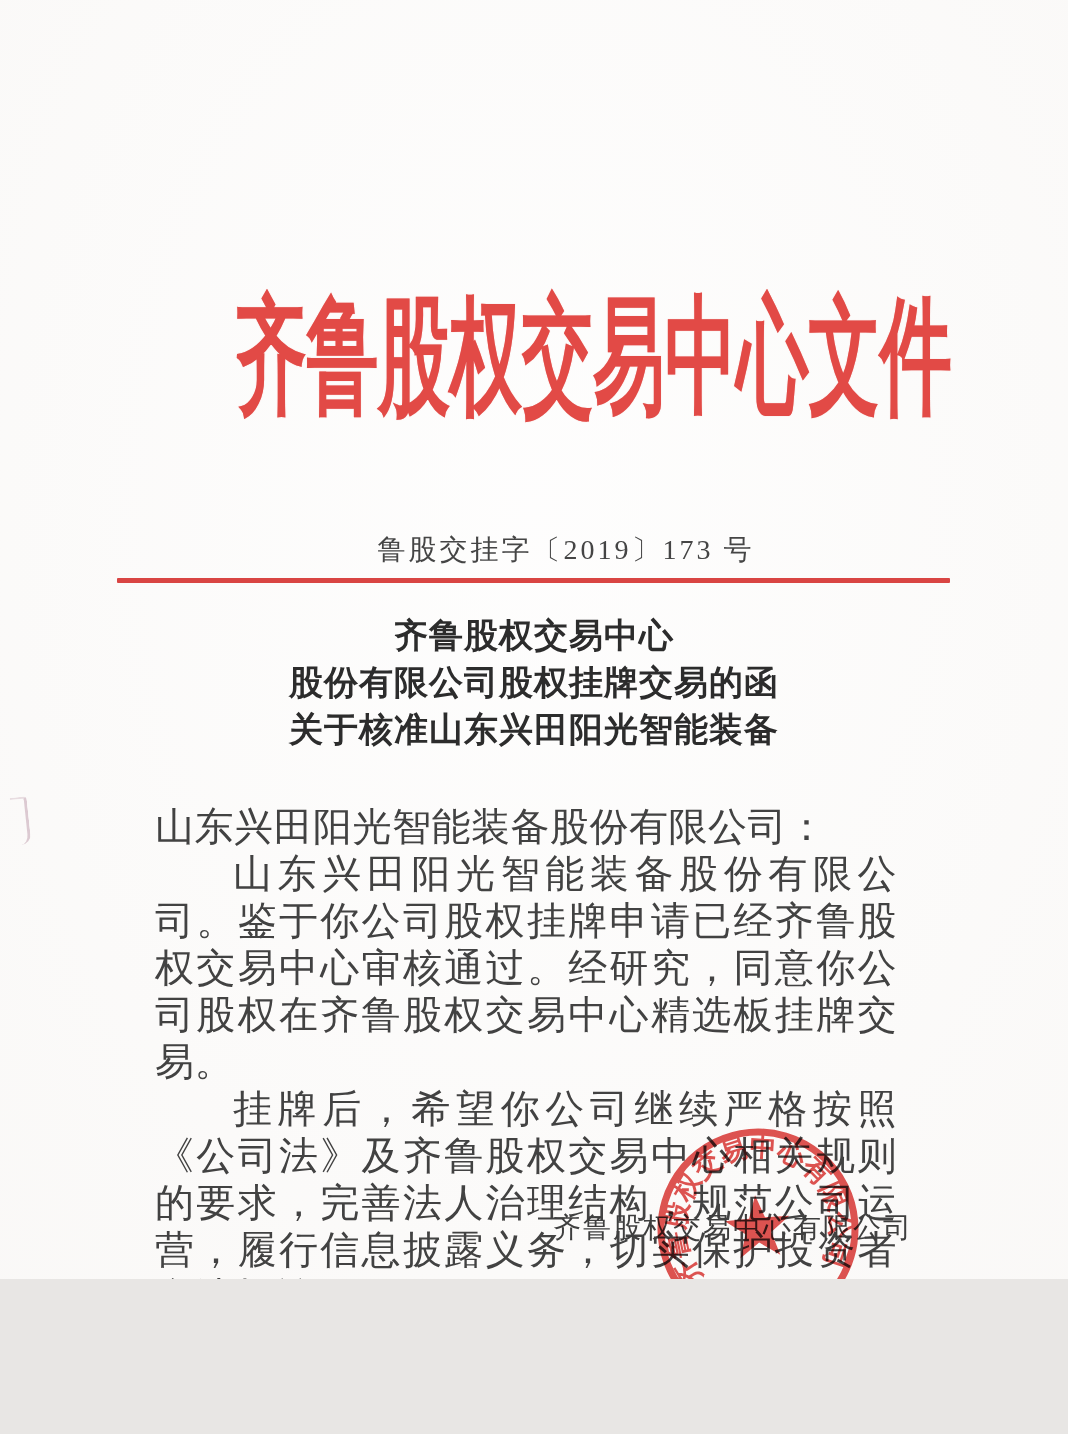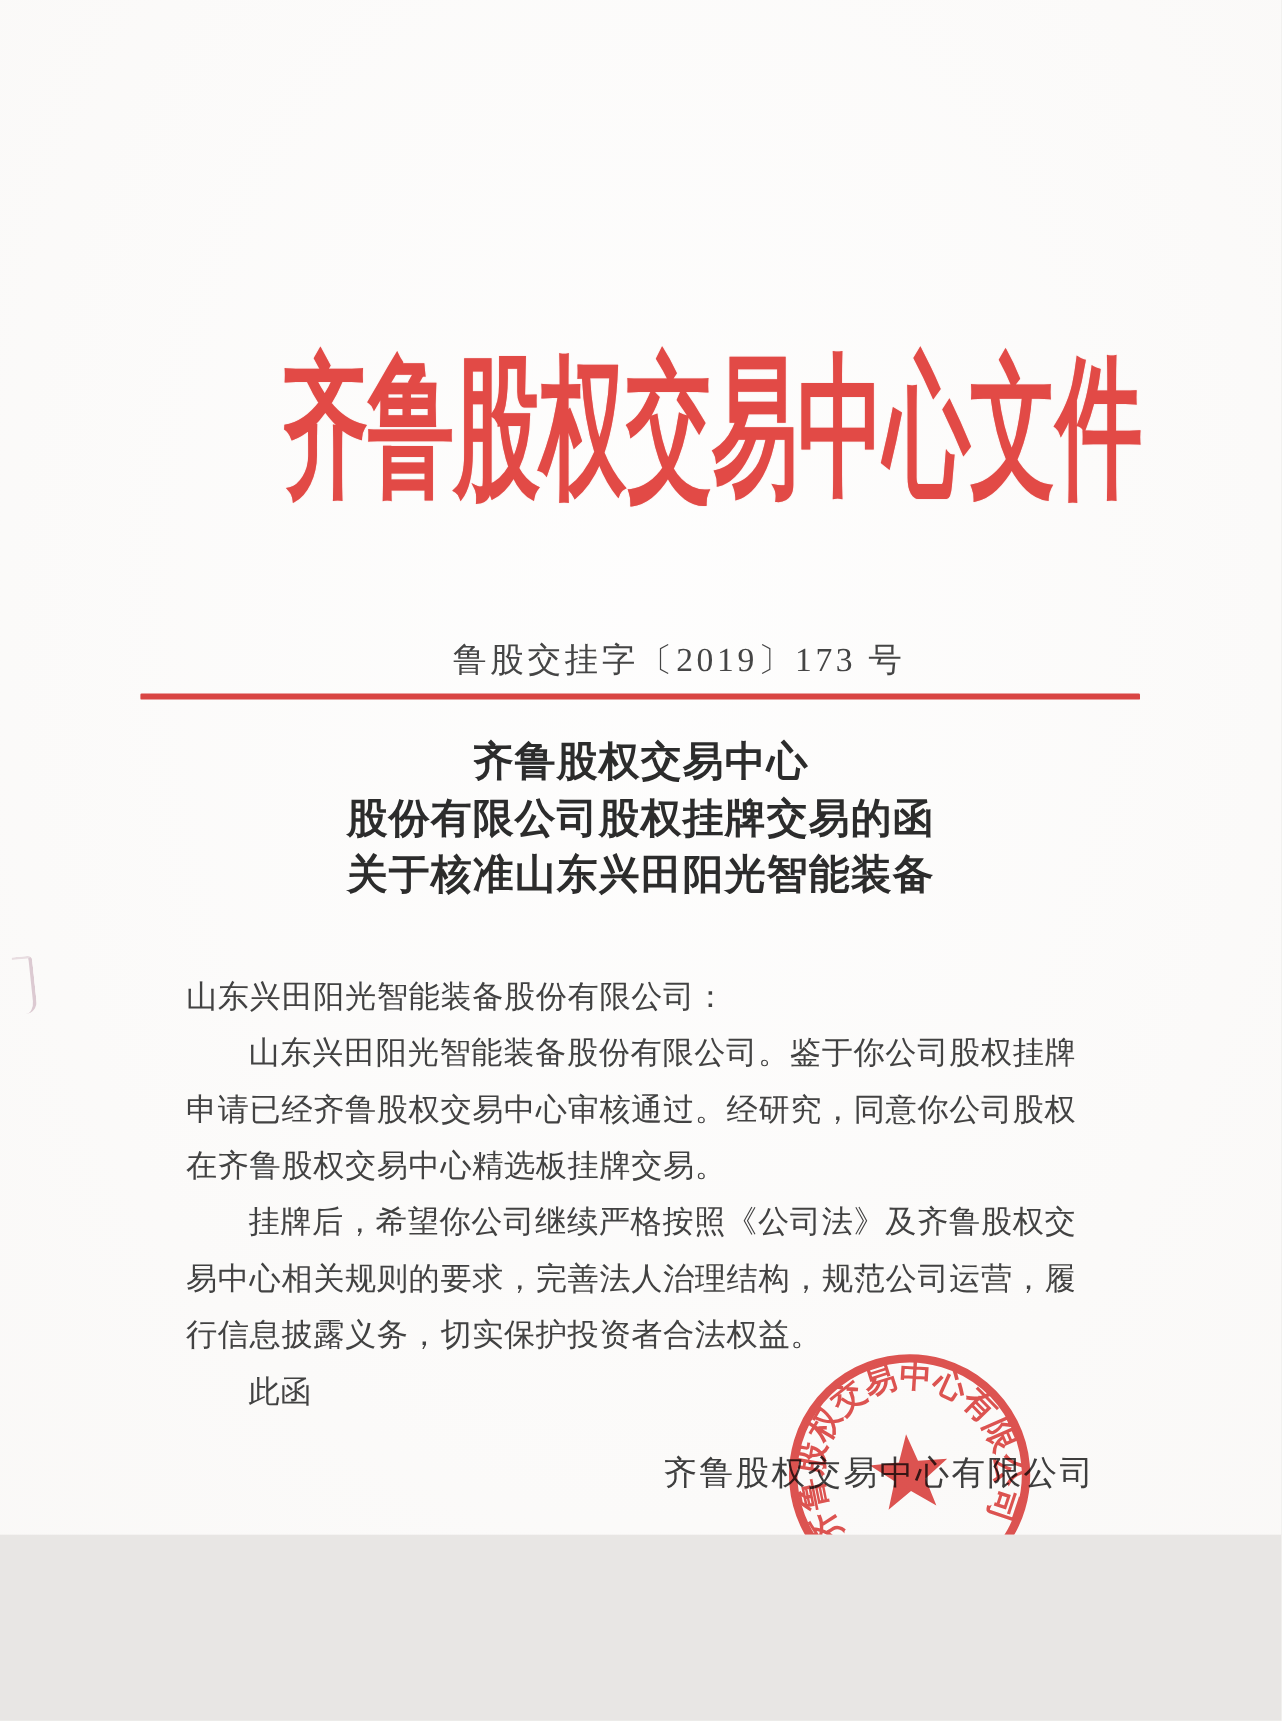--- a/index.html
+++ b/index.html
@@ -68,25 +68,26 @@
     font-size: 34px;
     line-height: 47px;
     letter-spacing: 1px;
   }
   
   .body-block {
     position: absolute;
     top: 807px;
     left: 155px;
     width: 742px;
-    font-size: 26px;
+    font-size: 39px;
     line-height: 47px;
     letter-spacing: 0.5px;
     color: #424242;
     text-align: justify;
+    font-family: Liberation Mono, monospace;
   }
   .body-block p { margin: 0; }
   .indent { text-indent: 2em; }
   
   .sig-company {
     position: absolute;
     top: 1209px;
     right: 155px;
     font-size: 28px;
     letter-spacing: 2px;

